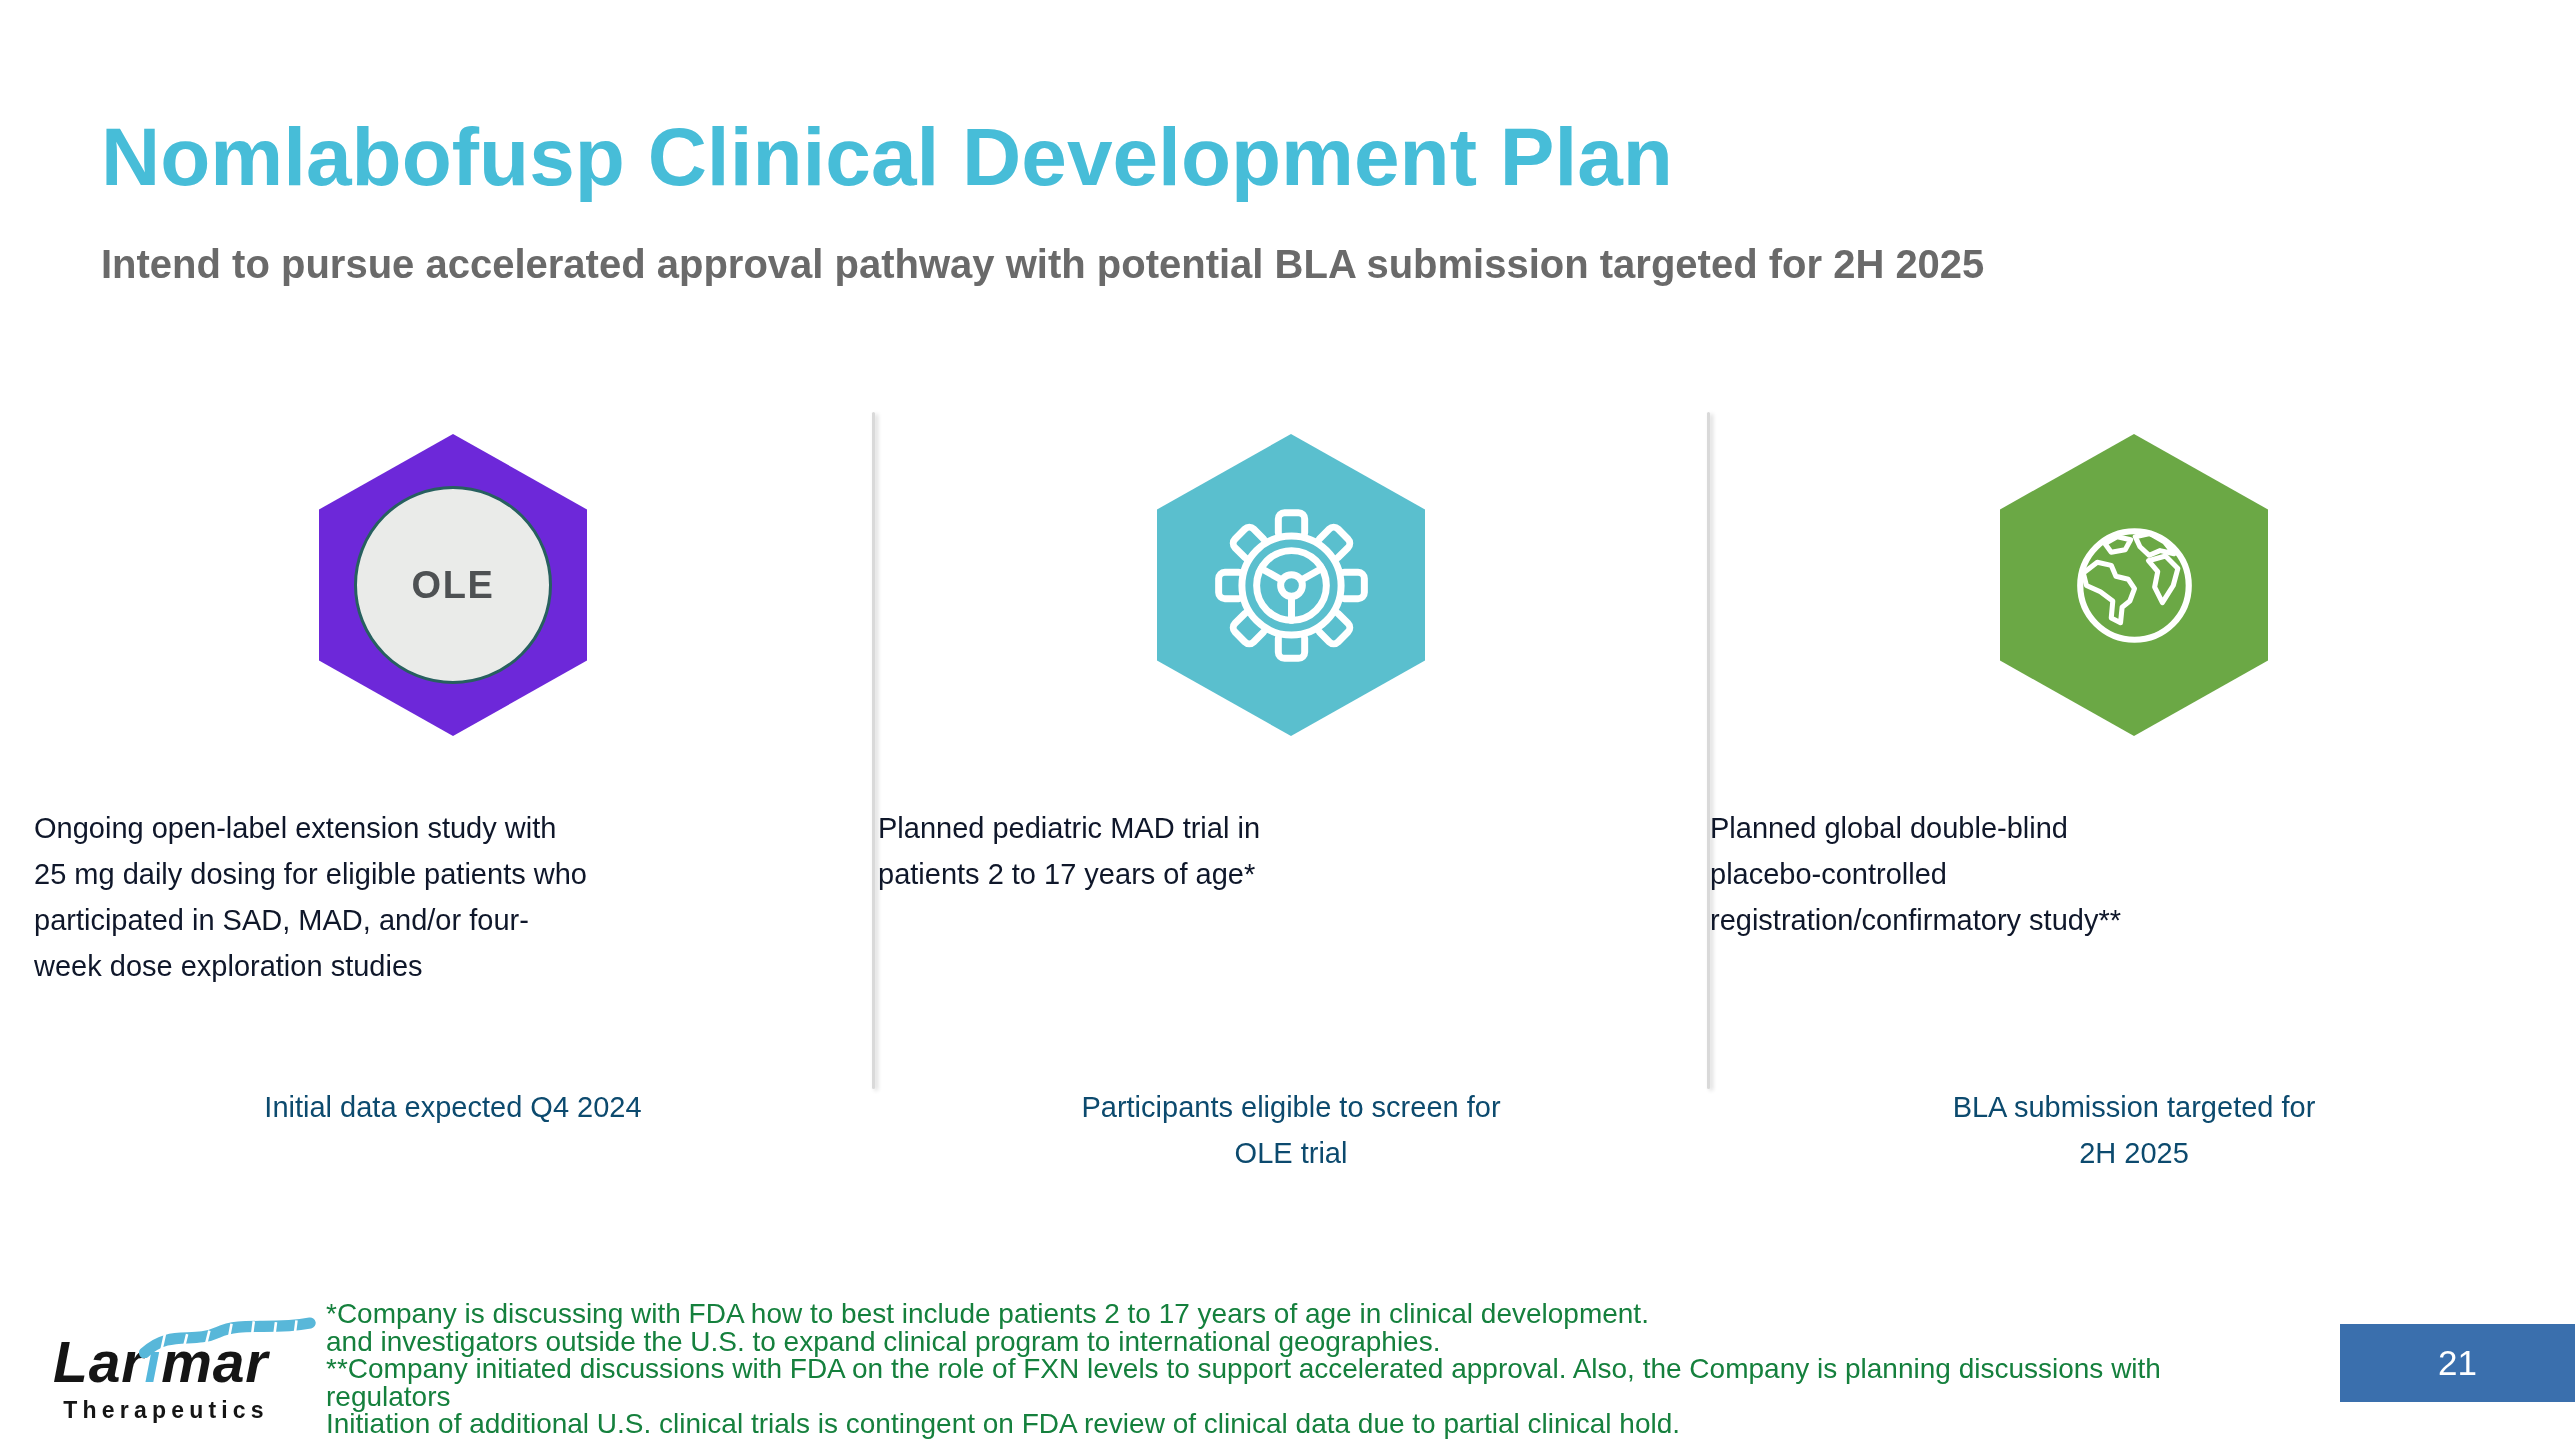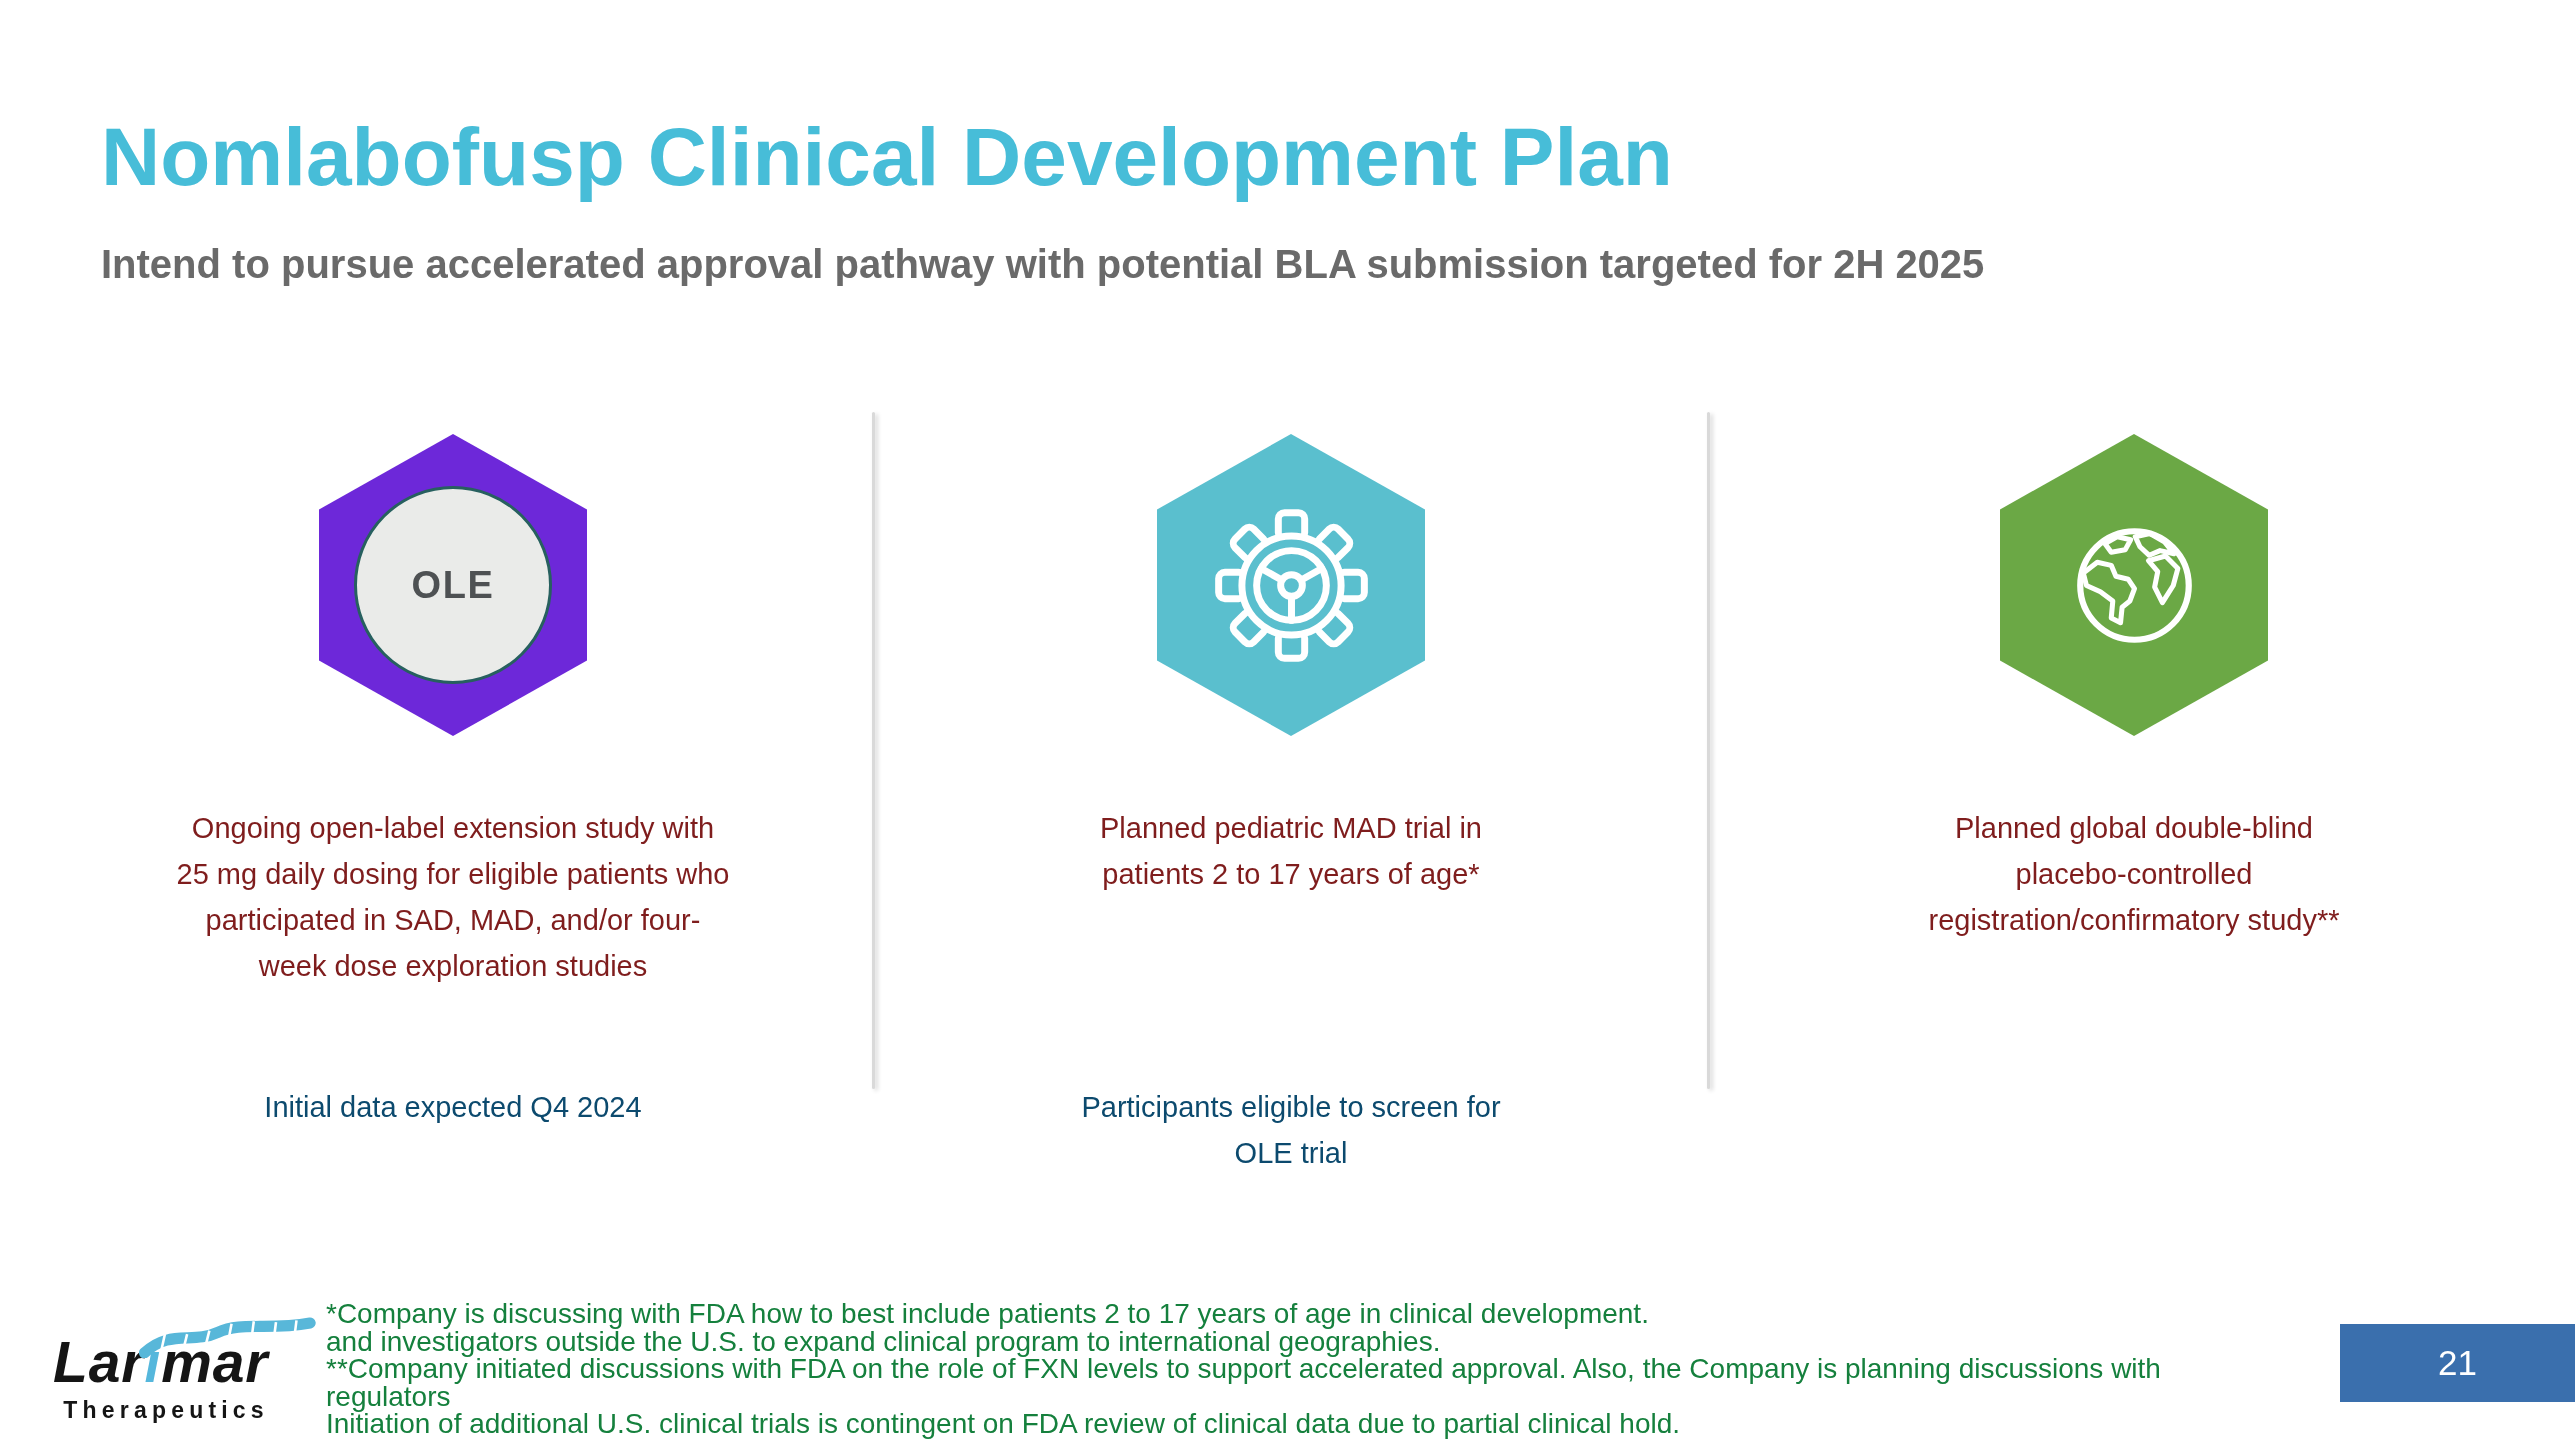--- a/index.html
+++ b/index.html
@@ -43,21 +43,21 @@
     width:192px;height:192px;border-radius:50%;
     background:#eaebe9;border:3.4px solid #27605f;
     display:flex;align-items:center;justify-content:center;
   }
   .ole-circle span{
     font-size:38px;font-weight:700;color:#4e5153;letter-spacing:1.7px;
   }
 
   .para{
     position:absolute;top:805px;left:0;width:100%;
-    font-size:29px;line-height:46px;text-align:center;color:#7f1d1d;
+    font-size:29px;line-height:46px;text-align:left;color:#0f172a;
   }
   .milestone{
     position:absolute;top:1084px;left:0;width:100%;
     font-size:29px;line-height:46px;text-align:center;color:#0c4a6e;
   }
 
   
   .logo{position:absolute;left:53px;top:1329px;width:275px;height:112px;}
   .brand{
     font-size:57px;font-weight:700;font-style:italic;color:#151515;
@@ -166,20 +166,24 @@
           <path d="M101,37 L120,33 L139,44 L151,59 L133,55 L119,61 L107,50 Z"></path>
           <path d="M34,84 L52,70 L70,74 L76,88 L92,92 L100,104 L94,120 L84,128 L82,148 L70,142 L72,120 L56,108 L38,100 Z"></path>
           <path d="M118,68 L140,62 L156,78 L150,100 L136,122 L126,102 L130,82 Z"></path>
         </g>
       </svg>
     </div>
     <div class="para">
       <div>Planned global double-blind</div>
       <div>placebo-controlled</div>
       <div>registration/confirmatory study**</div>
+    </div>
+    <div class="milestone">
+      <div>BLA submission targeted for</div>
+      <div>2H 2025</div>
     </div>
   </section>
 
   <div class="logo">
     <svg class="helix" width="180" height="41" viewBox="0 0 210 48">
       <path d="M6,42 C36,14 62,32 92,18 C120,5 152,16 200,7" fill="none" stroke="#58b7d9" stroke-width="13" stroke-linecap="round"></path>
       <g stroke="#ffffff" stroke-width="3">
         <line x1="30" y1="20" x2="26" y2="38"></line>
         <line x1="56" y1="20" x2="52" y2="36"></line>
         <line x1="82" y1="16" x2="78" y2="32"></line>

